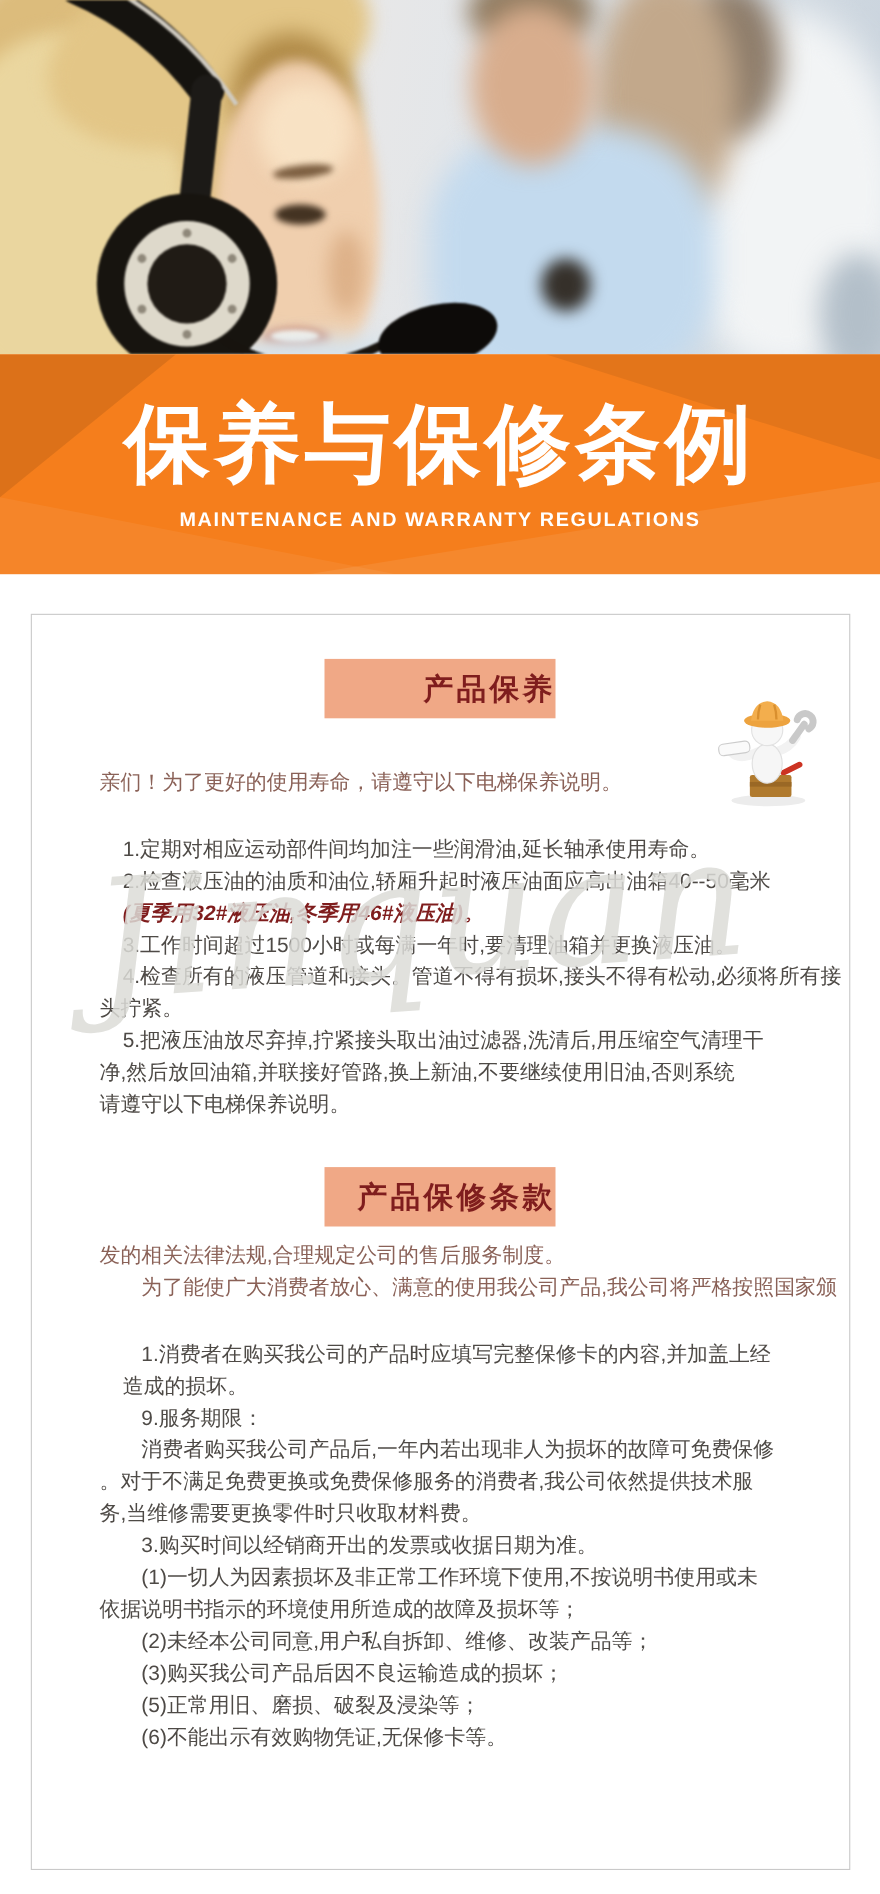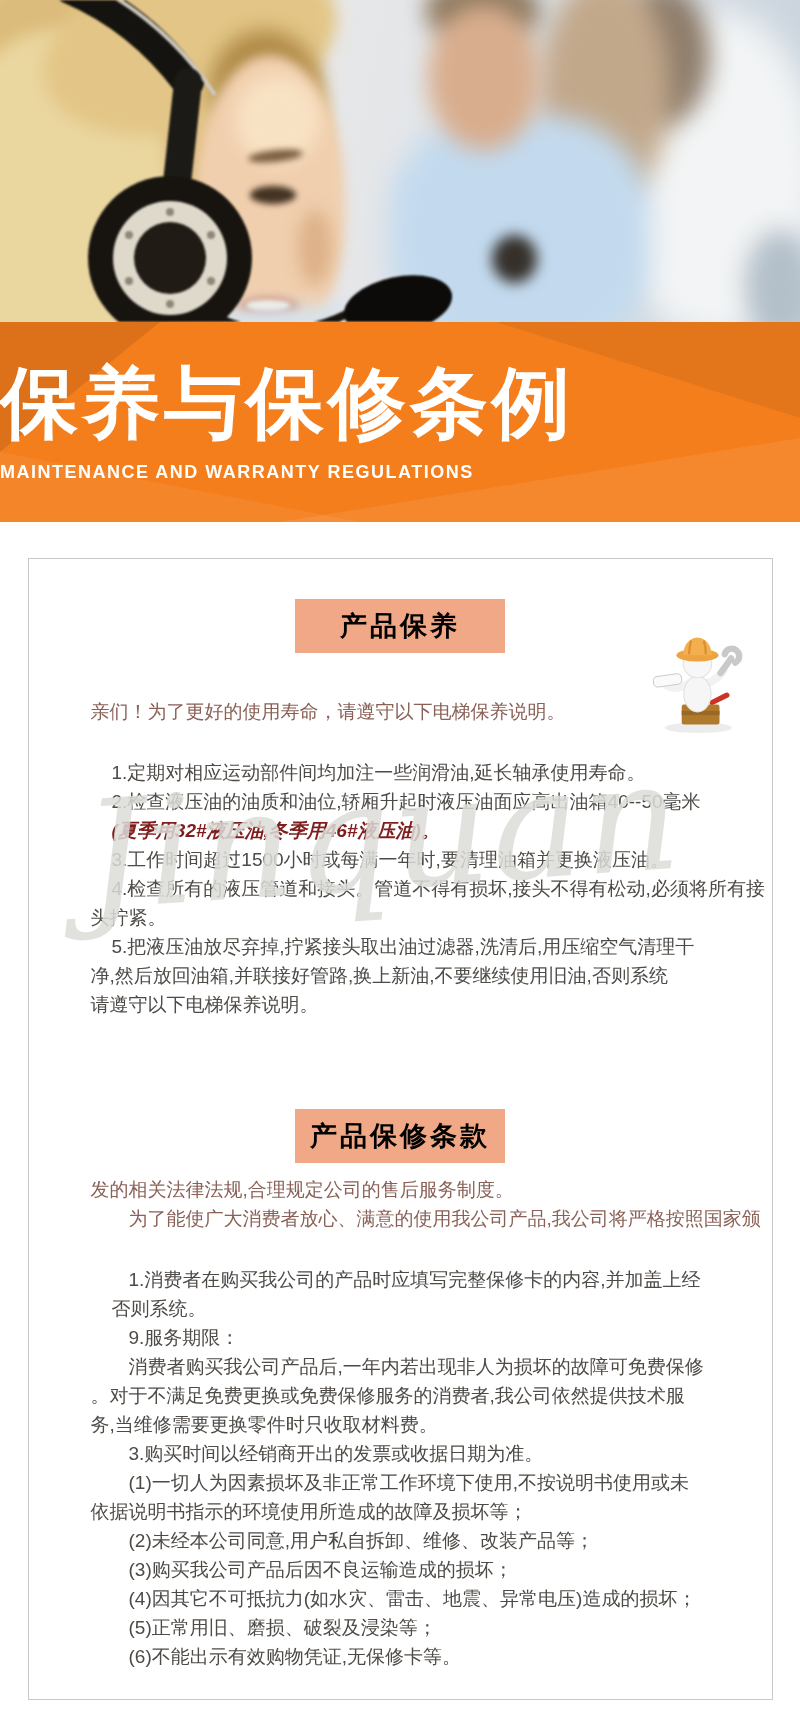--- a/index.html
+++ b/index.html
@@ -26,36 +26,36 @@
   .w-forehead    {left:235px;top:75px;width:85px;height:90px;background:#f8e2c4;filter:blur(9px);}
   .w-brow        {left:248px;top:150px;width:55px;height:12px;background:#7c5e40;filter:blur(3px);transform:rotate(-6deg);}
   .w-eye         {left:250px;top:186px;width:46px;height:18px;background:#443322;filter:blur(3px);}
   .w-nose        {left:298px;top:210px;width:34px;height:75px;background:#ddb189;filter:blur(8px);}
   .w-smile       {left:238px;top:298px;width:62px;height:20px;background:#c27861;filter:blur(4px);}
   .w-teeth       {left:246px;top:300px;width:44px;height:11px;background:#fdf6ea;filter:blur(2px);}
   .w-shirt       {left:170px;top:305px;width:240px;height:40px;background:#d7e2ea;filter:blur(9px);}
   .headset-svg{position:absolute;left:0;top:0;filter:blur(1px);}
 
   
-  .banner{position:relative;width:800px;height:200px;background:#f57e1c;overflow:hidden;}
+  .banner{position:relative;width:800px;height:200px;background:#f57e1c;overflow:hidden;text-align:center;}
   .facet{position:absolute;left:0;top:0;width:100%;height:100%;}
   .facet.f1{background:rgba(0,0,0,0.10);clip-path:polygon(0 0,20% 0,0 65%);}
   .facet.f2{background:rgba(0,0,0,0.07);clip-path:polygon(62% 0,100% 0,100% 48%);}
   .facet.f3{background:rgba(255,255,255,0.08);clip-path:polygon(35% 100%,100% 58%,100% 100%);}
   .facet.f4{background:rgba(255,255,255,0.06);clip-path:polygon(0 65%,0 100%,45% 100%);}
   .banner-title{position:relative;margin:0;padding-top:38px;font-size:78px;line-height:86px;font-weight:bold;
                 color:#ffffff;letter-spacing:4px;}
   .banner-sub{position:relative;margin-top:16px;font-size:18px;font-weight:bold;color:#ffffff;letter-spacing:1.5px;}
 
   
   .card{position:relative;width:745px;height:1142px;margin:36px auto 0;border:1px solid #c9c9c9;
         box-sizing:border-box;padding-top:40px;background:#ffffff;overflow:hidden;}
   .sec-header{width:210px;height:54px;margin:0 auto;background:#f0a886;display:flex;align-items:center;
-              justify-content:center;font-size:27px;font-weight:bold;color:#000000;letter-spacing:3px;}
-  .sec-header.warranty{margin-top:90px;}
+              justify-content:flex-end;font-size:27px;font-weight:bold;color:#7f1d1d;letter-spacing:3px;}
+  .sec-header.warranty{margin-top:42px;}
   .lines{padding-left:62px;position:relative;z-index:1;}
   .lines.maint{margin-top:44px;}
   .lines.warr{margin-top:12px;}
   .line{font-size:19px;line-height:29px;color:#4e4a46;white-space:nowrap;}
   .line.brown{color:#8a6157;}
   .line.accent{color:#7f1d1d;font-style:italic;font-weight:bold;}
   .line.ind1{padding-left:21px;}
   .line.ind2{padding-left:38px;}
   .line.gap{margin-top:32px;}
 
@@ -157,30 +157,29 @@
 
     <section>
       <div class="sec-header warranty">
         <span>产品保修条款</span>
       </div>
       <div class="lines warr">
 
       <div class="line brown">发的相关法律法规,合理规定公司的售后服务制度。</div>
           <div class="line brown ind2">为了能使广大消费者放心、满意的使用我公司产品,我公司将严格按照国家颁</div>
           <div class="line ind2 gap">1.消费者在购买我公司的产品时应填写完整保修卡的内容,并加盖上经</div>
-          <div class="line ind1">否则系统。</div>
+          <div class="line ind1">造成的损坏。</div>
           <div class="line ind2">9.服务期限：</div>
           <div class="line ind2">消费者购买我公司产品后,一年内若出现非人为损坏的故障可免费保修</div>
           <div class="line">。对于不满足免费更换或免费保修服务的消费者,我公司依然提供技术服</div>
           <div class="line">务,当维修需要更换零件时只收取材料费。</div>
           <div class="line ind2">3.购买时间以经销商开出的发票或收据日期为准。</div>
           <div class="line ind2">(1)一切人为因素损坏及非正常工作环境下使用,不按说明书使用或未</div>
           <div class="line">依据说明书指示的环境使用所造成的故障及损坏等；</div>
           <div class="line ind2">(2)未经本公司同意,用户私自拆卸、维修、改装产品等；</div>
           <div class="line ind2">(3)购买我公司产品后因不良运输造成的损坏；</div>
-          <div class="line ind2">(4)因其它不可抵抗力(如水灾、雷击、地震、异常电压)造成的损坏；</div>
           <div class="line ind2">(5)正常用旧、磨损、破裂及浸染等；</div>
           <div class="line ind2">(6)不能出示有效购物凭证,无保修卡等。</div>
         </div>
     </section>
   </div>
 
 </div>
 
 </body></html>

